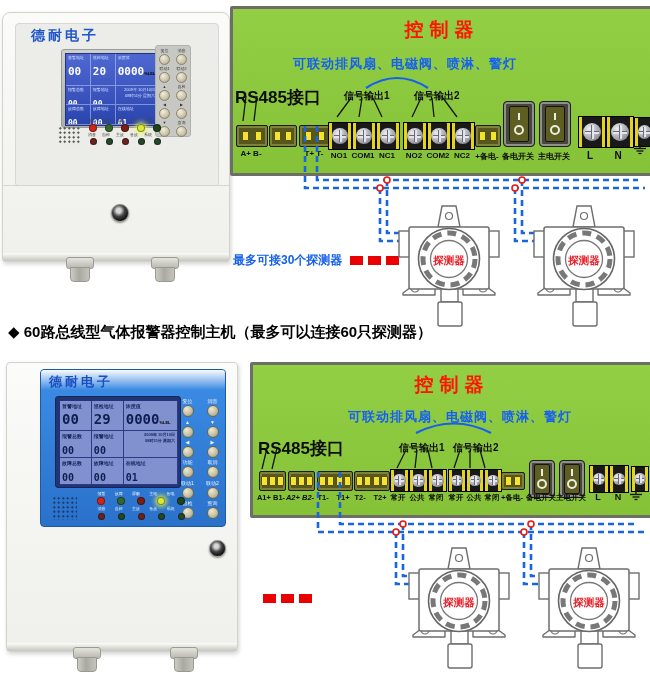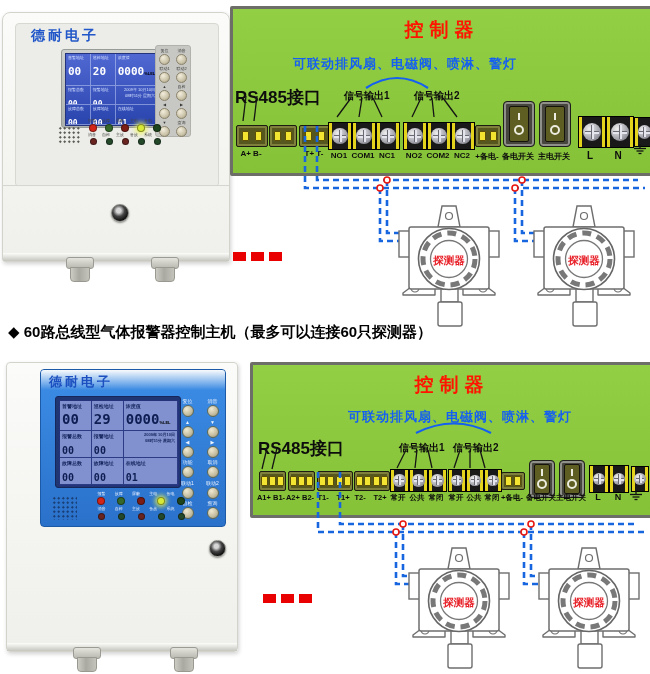--- a/index.html
+++ b/index.html
@@ -266,20 +266,21 @@
     <span class="plab" style="left:205px;top:142px;">COM2</span>
     <span class="plab" style="left:229px;top:142px;">NC2</span>
     <span class="plab" style="left:254px;top:142px;">+备电-</span>
     <span class="plab" style="left:285px;top:142px;">备电开关</span>
     <span class="plab" style="left:321px;top:142px;">主电开关</span>
     <span class="plab" style="left:357px;top:141px;font-size:10px;">L</span>
     <span class="plab" style="left:385px;top:141px;font-size:10px;">N</span>
   </div>
 
   <div class="note" style="left:233px;top:252px;color:#1560e8;">
+    <span>最多可接30个探测器</span>
     <span class="sqs">
         <i class="sq"></i>
         <i class="sq"></i>
         <i class="sq"></i>
       </span>
   </div>
 
   <div class="heading" style="left:8px;top:323px;">◆ 60路总线型气体报警器控制主机（最多可以连接60只探测器）</div>
 
   <div class="dev" style="left:6px;top:362px;width:230px;height:288px;border-radius:4px;">
@@ -458,21 +459,21 @@
         <i class="sh"></i>
       </div>
     <div class="screw" style="left:356px;top:100px;width:18px;height:26px;">
         <i class="sh"></i>
       </div>
     <div class="screw" style="left:378px;top:101px;width:16px;height:24px;">
         <i class="sh"></i>
       </div>
 
     <span class="plab" style="left:18px;top:128px;font-size:7.5px;">A1+ B1-</span>
-    <span class="plab" style="left:47px;top:128px;font-size:7.5px;">A2+ B2-</span>
+    <span class="plab" style="left:47px;top:128px;font-size:7.5px;font-style:italic;">A2+ B2-</span>
     <span class="plab" style="left:70px;top:128px;font-size:7.5px;">T1-</span>
     <span class="plab" style="left:90px;top:128px;font-size:7.5px;">T1+</span>
     <span class="plab" style="left:107px;top:128px;font-size:7.5px;">T2-</span>
     <span class="plab" style="left:127px;top:128px;font-size:7.5px;">T2+</span>
     <span class="plab" style="left:145px;top:128px;font-size:7.5px;">常开</span>
     <span class="plab" style="left:164px;top:128px;font-size:7.5px;">公共</span>
     <span class="plab" style="left:183px;top:128px;font-size:7.5px;">常闭</span>
     <span class="plab" style="left:203px;top:128px;font-size:7.5px;">常开</span>
     <span class="plab" style="left:221px;top:128px;font-size:7.5px;">公共</span>
     <span class="plab" style="left:239px;top:128px;font-size:7.5px;">常闭</span>

